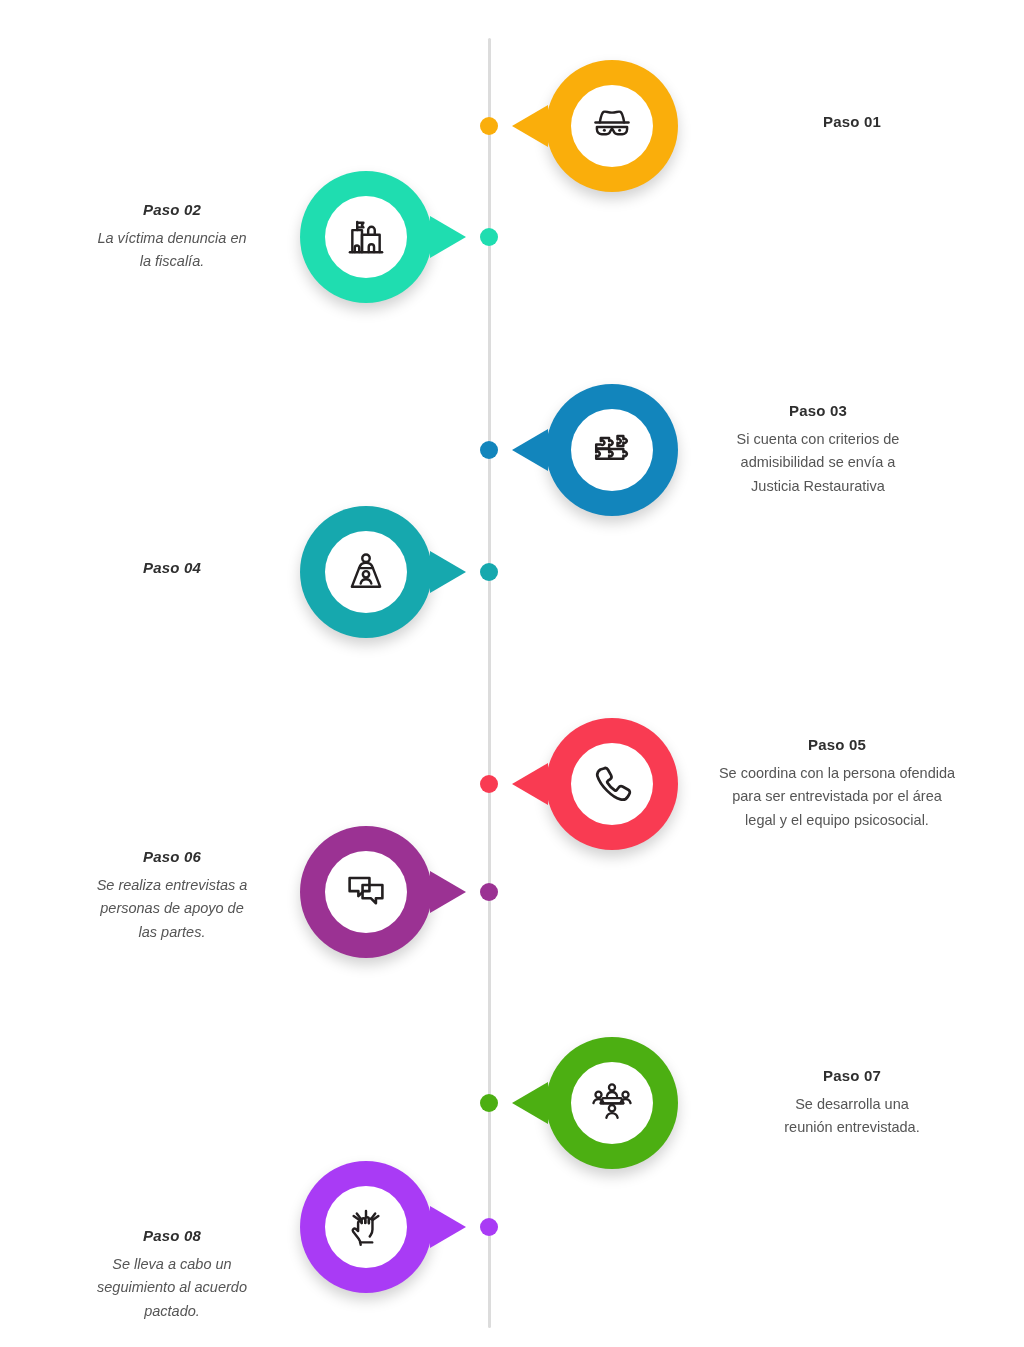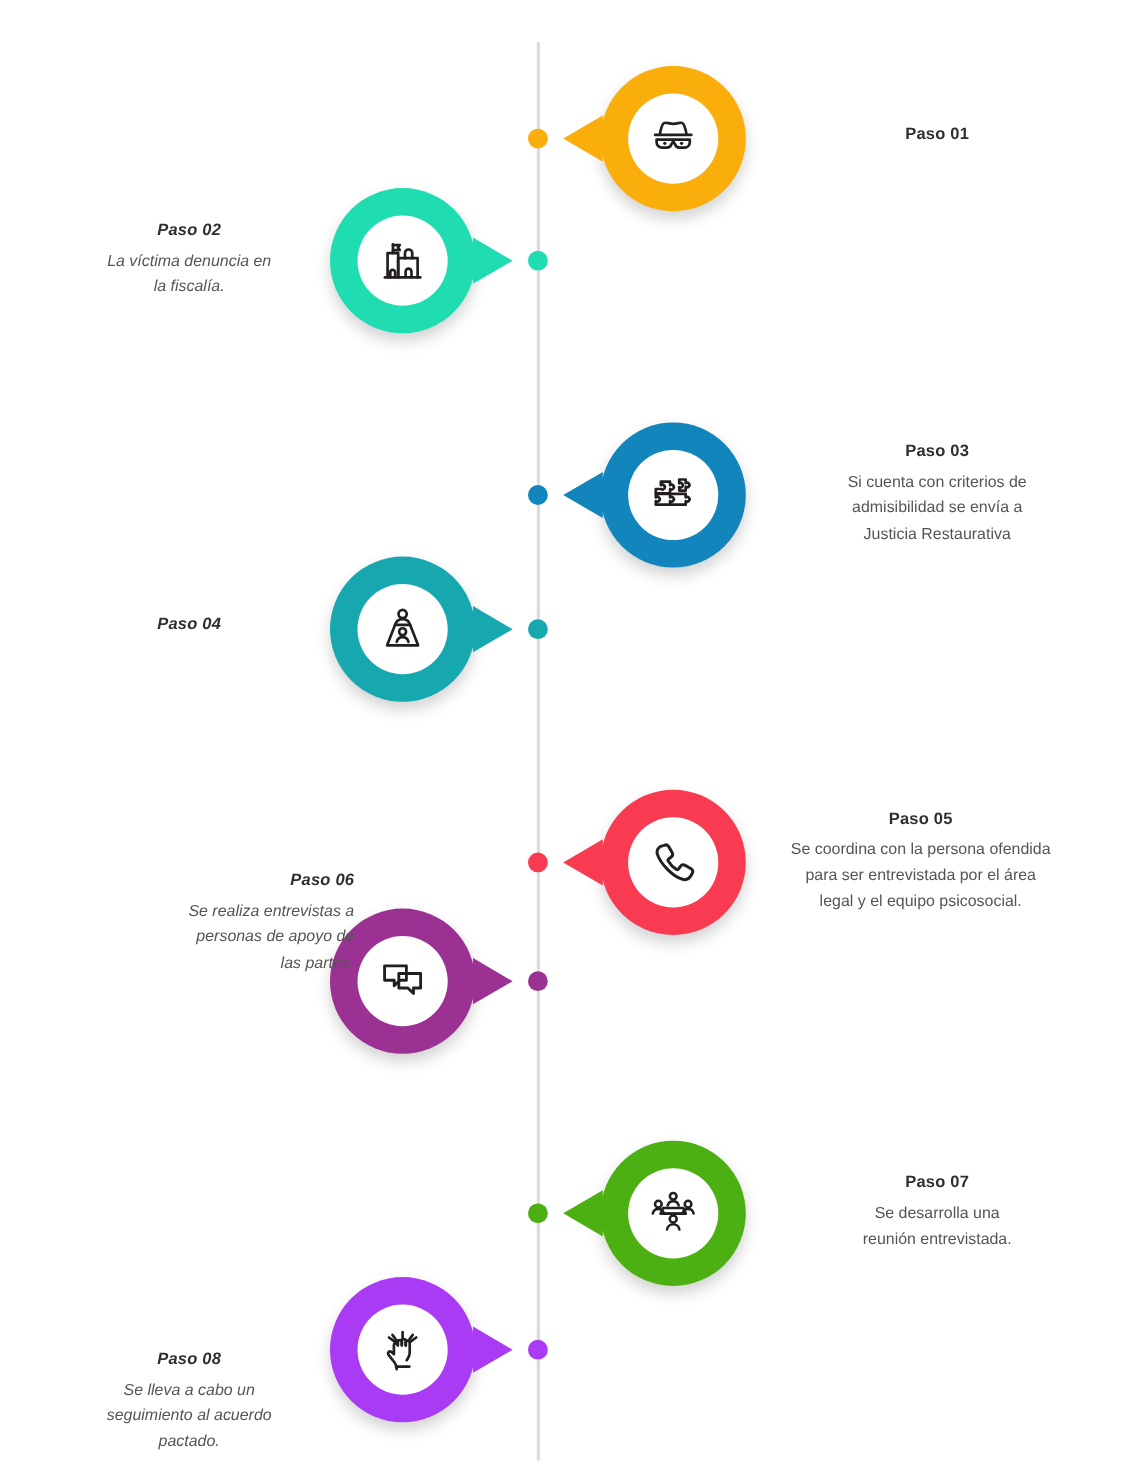--- a/index.html
+++ b/index.html
@@ -134,21 +134,21 @@
     <div class="axis-dot" style="top: 450px; background: rgb(18, 133, 188);"></div>
     <div class="bubble right" style="top: 450px; left: 546px;">
       <div class="ring" style="background: rgb(18, 133, 188);"></div>
       <div class="tail" style="border-right: 36px solid rgb(18, 133, 188);"></div>
       <div class="icon-wrap">
         <svg viewBox="0 0 32 32">
           <use href="#ic-puzzle-pieces-icon"></use>
         </svg>
       </div>
     </div>
-    <div class="txt align-right" style="width: 300px; top: 450px; left: 702px;">
+    <div class="txt align-right" style="width: 300px; top: 450px; left: 668px;">
       <p class="step-title">Paso 03</p>
       <p class="step-desc">Si cuenta con criterios de
 admisibilidad se envía a
 Justicia Restaurativa</p>
     </div>
     <div class="axis-dot" style="top: 572px; background: rgb(22, 168, 174);"></div>
     <div class="bubble left" style="top: 572px; left: 300px;">
       <div class="ring" style="background: rgb(22, 168, 174);"></div>
       <div class="tail" style="border-left: 36px solid rgb(22, 168, 174);"></div>
       <div class="icon-wrap">
@@ -179,21 +179,21 @@
     <div class="axis-dot" style="top: 892px; background: rgb(155, 50, 147);"></div>
     <div class="bubble left" style="top: 892px; left: 300px;">
       <div class="ring" style="background: rgb(155, 50, 147);"></div>
       <div class="tail" style="border-left: 36px solid rgb(155, 50, 147);"></div>
       <div class="icon-wrap">
         <svg viewBox="0 0 32 32">
           <use href="#ic-chat-bubbles-icon"></use>
         </svg>
       </div>
     </div>
-    <div class="txt align-left" style="width: 300px; top: 840px; left: 22px; text-align: right;">
+    <div class="txt align-left" style="width: 300px; top: 896px; left: 22px;">
       <p class="step-title">Paso 06</p>
       <p class="step-desc">Se realiza entrevistas a
 personas de apoyo de
 las partes.</p>
     </div>
     <div class="axis-dot" style="top: 1103px; background: rgb(76, 175, 18);"></div>
     <div class="bubble right" style="top: 1103px; left: 546px;">
       <div class="ring" style="background: rgb(76, 175, 18);"></div>
       <div class="tail" style="border-right: 36px solid rgb(76, 175, 18);"></div>
       <div class="icon-wrap">

